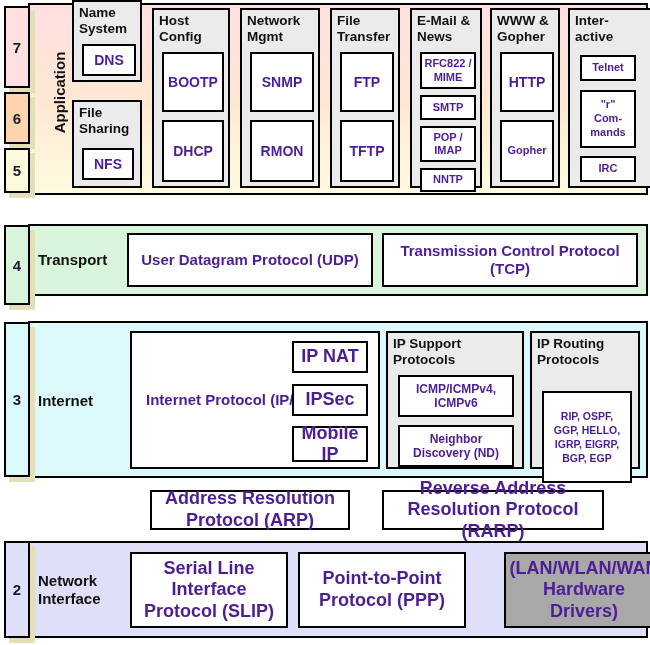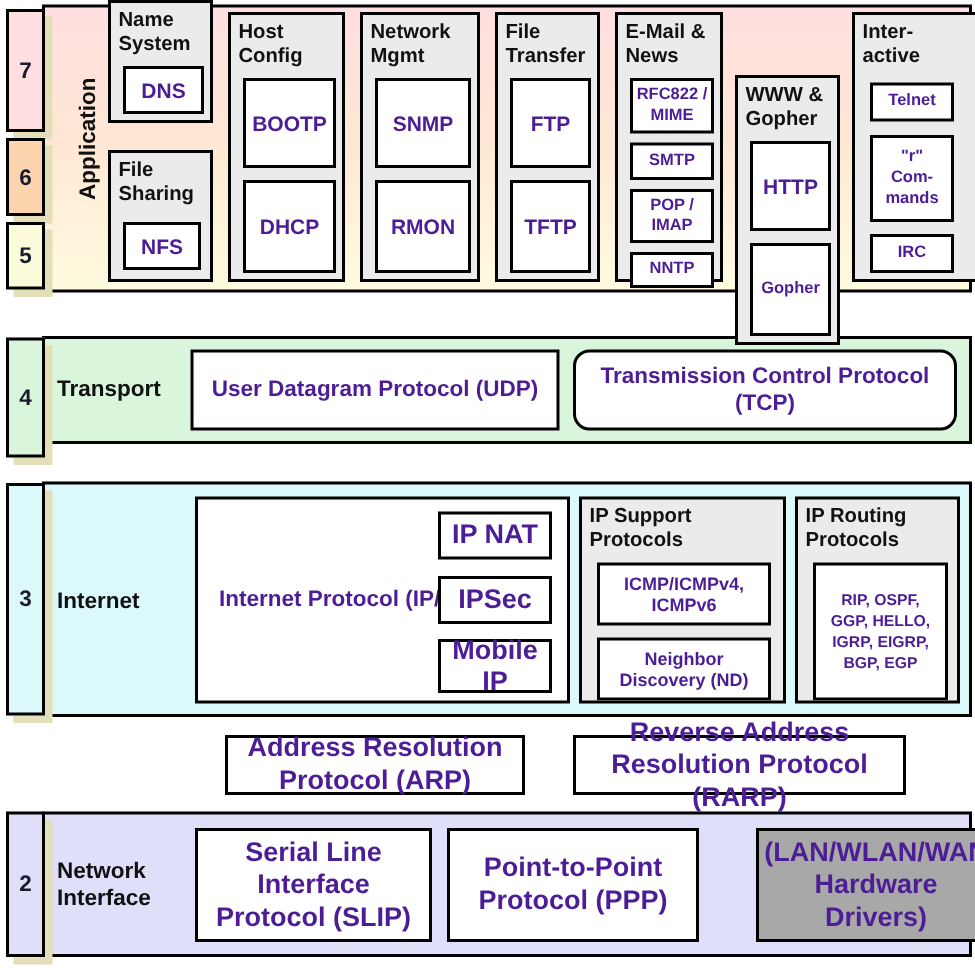--- a/index.html
+++ b/index.html
@@ -188,59 +188,59 @@
   </div>
 
   <div class="group" style="left:410px; top:8px; width:72px; height:180px;">
     <div class="group-title">E-Mail &amp; News</div>
     <div class="proto f11" style="left:8px; top:42px; width:56px; height:37px; padding:0 2px;">RFC822 / MIME</div>
     <div class="proto f11" style="left:8px; top:85px; width:56px; height:25px;">SMTP</div>
     <div class="proto f11" style="left:8px; top:116px; width:56px; height:36px; padding:0 2px;">POP / IMAP</div>
     <div class="proto f11" style="left:8px; top:158px; width:56px; height:24px;">NNTP</div>
   </div>
 
-  <div class="group" style="left:490px; top:8px; width:70px; height:180px;margin-top:42px;">
+  <div class="group" style="left:490px; top:8px; width:70px; height:180px;">
     <div class="group-title">WWW &amp; Gopher</div>
     <div class="proto f14" style="left:8px; top:42px; width:54px; height:60px;">HTTP</div>
     <div class="proto f11" style="left:8px; top:110px; width:54px; height:62px;">Gopher</div>
   </div>
 
   <div class="group" style="left:568px; top:8px; width:98px; height:180px;">
     <div class="group-title">Inter-<br>active</div>
     <div class="proto f11" style="left:10px; top:45px; width:56px; height:26px;">Telnet</div>
     <div class="proto f11" style="left:10px; top:80px; width:56px; height:58px; flex-direction:column; line-height:1.25;">"r"<br>Com-<br>mands</div>
     <div class="proto f11" style="left:10px; top:146px; width:56px; height:26px;">IRC</div>
   </div>
 
   <div class="band band-transport" style="left:28px; top:224px; width:620px; height:72px;"></div>
 
   <div class="layer-name" style="left:38px; top:251px;">Transport</div>
 
   <div class="proto f15" style="left:127px; top:233px; width:246px; height:54px; padding:0 6px;">User Datagram Protocol (UDP)</div>
-  <div class="proto f15" style="left:382px; top:233px; width:256px; height:54px; padding:0 6px;border-radius:11px;">Transmission Control Protocol (TCP)</div>
+  <div class="proto f15" style="left:382px; top:233px; width:256px; height:54px; padding:0 6px;">Transmission Control Protocol (TCP)</div>
 
   <div class="band band-internet" style="left:28px; top:321px; width:620px; height:157px;"></div>
 
   <div class="layer-name" style="left:38px; top:392px;">Internet</div>
 
   <div class="proto f15" style="left:130px; top:331px; width:250px; height:138px; padding:0 6px; justify-content:flex-start; padding-left:14px;">Internet Protocol (IP/IPv4, IPv6)</div>
 
   <div class="proto f13" style="left:292px; top:341px; width:76px; height:32px; z-index:6;">IP NAT</div>
   <div class="proto f13" style="left:292px; top:384px; width:76px; height:32px; z-index:6;">IPSec</div>
   <div class="proto f13" style="left:292px; top:426px; width:76px; height:36px; z-index:6; line-height:1.15;">Mobile<br>IP</div>
 
   <div class="group" style="left:386px; top:331px; width:138px; height:138px;">
     <div class="group-title">IP Support Protocols</div>
     <div class="proto f12" style="left:10px; top:42px; width:116px; height:42px; padding:0 3px;">ICMP/ICMPv4, ICMPv6</div>
     <div class="proto f12" style="left:10px; top:92px; width:116px; height:42px; padding:0 3px;">Neighbor Discovery (ND)</div>
   </div>
 
   <div class="group" style="left:530px; top:331px; width:110px; height:138px;">
     <div class="group-title">IP Routing Protocols</div>
-    <div class="proto f105" style="left:10px; top:42px; width:90px; height:92px; padding:0 4px; line-height:1.35;">RIP, OSPF, GGP, HELLO, IGRP, EIGRP, BGP, EGP</div>
+    <div class="proto f105" style="left:10px; top:58px; width:90px; height:92px; padding:0 4px; line-height:1.35;">RIP, OSPF, GGP, HELLO, IGRP, EIGRP, BGP, EGP</div>
   </div>
 
   <div class="proto f13" style="left:150px; top:490px; width:200px; height:40px; padding:0 6px;">Address Resolution Protocol (ARP)</div>
   <div class="proto f13" style="left:382px; top:490px; width:222px; height:40px; padding:0 6px;">Reverse Address Resolution Protocol (RARP)</div>
 
   <div class="band band-netif" style="left:28px; top:541px; width:620px; height:97px;"></div>
 
   <div class="layer-name" style="left:38px; top:572px;">Network<br>Interface</div>
 
   <div class="proto f13" style="left:130px; top:552px; width:158px; height:76px; padding:0 5px;">Serial Line Interface Protocol (SLIP)</div>

